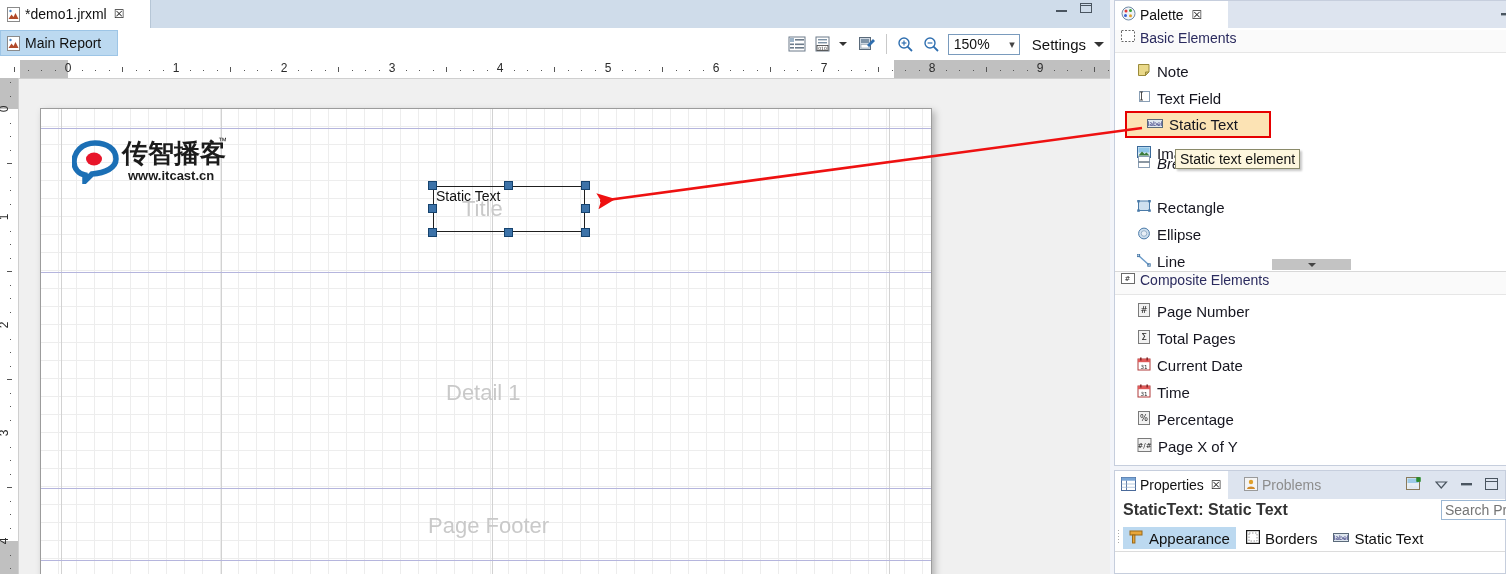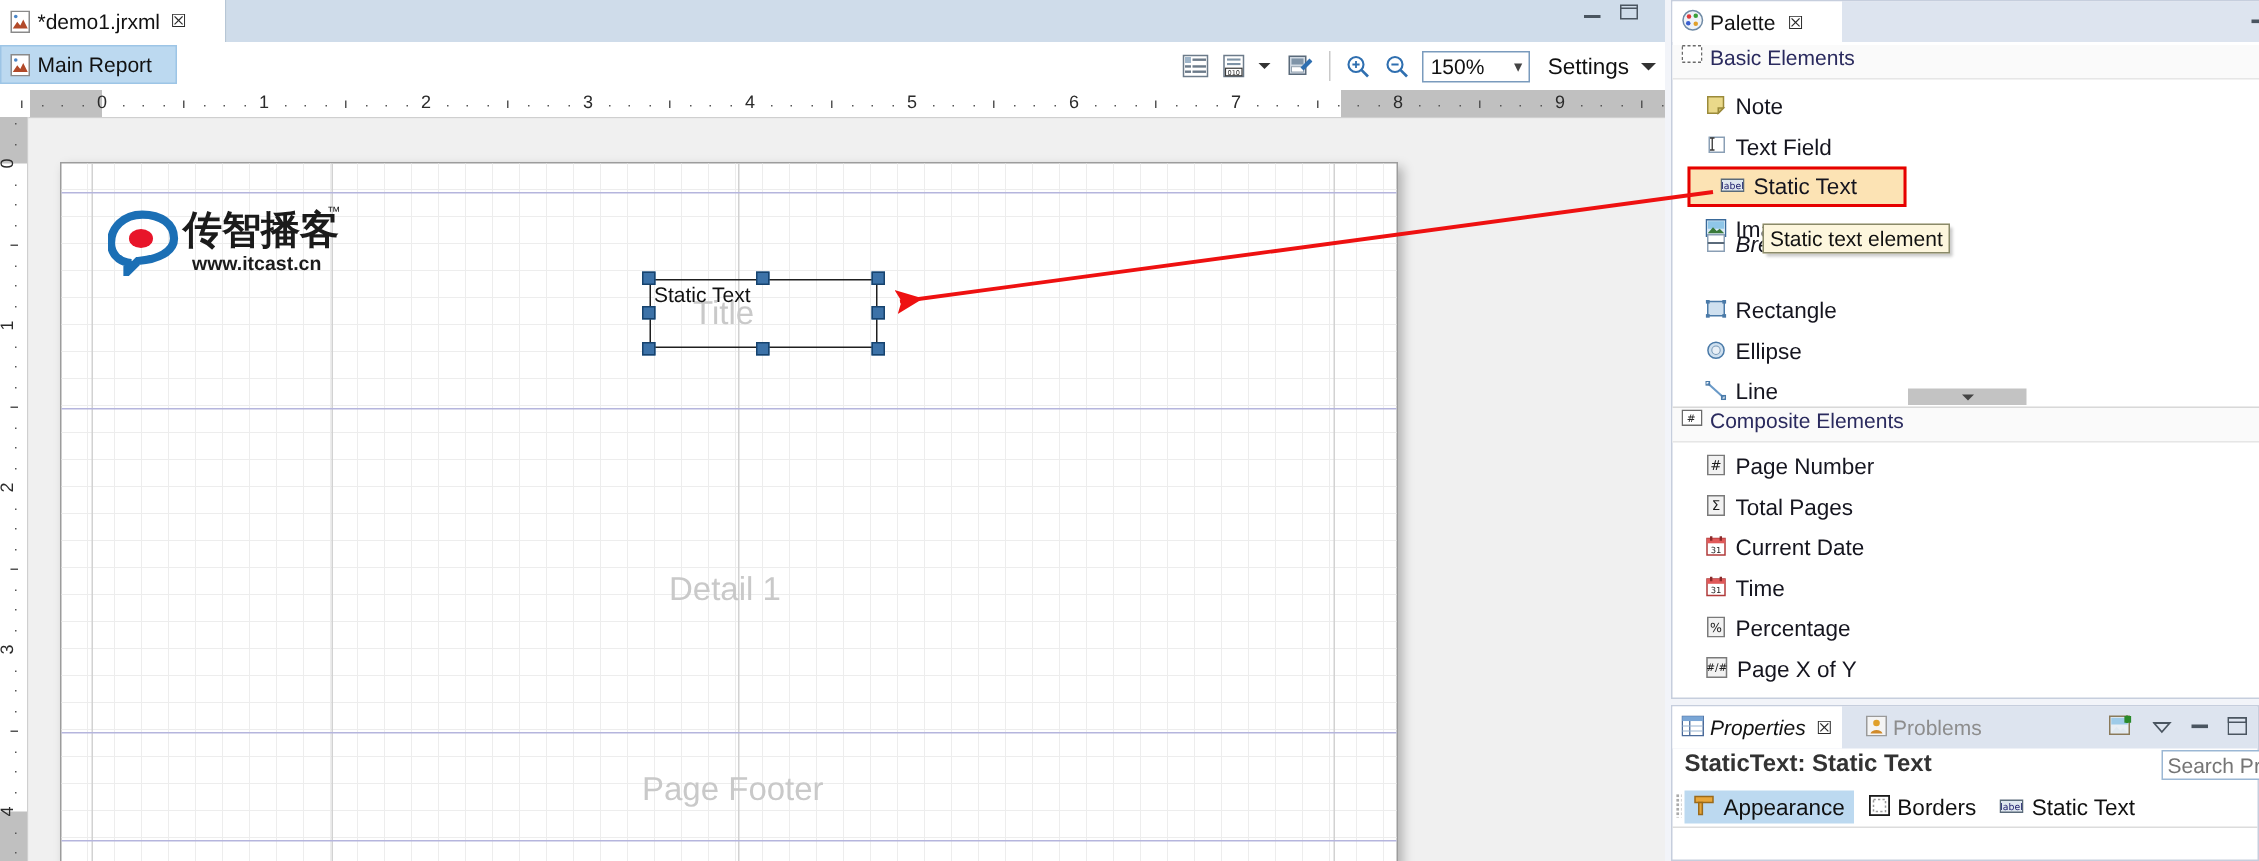--- a/index.html
+++ b/index.html
@@ -649,21 +649,21 @@
         <div class="ptab active" style="left:0;">
           <span class="ic">
             <svg width="15" height="14" viewBox="0 0 15 14">
               <rect x="0.5" y="0.5" width="14" height="13" fill="#fff" stroke="#4a6a9a"></rect>
               <rect x="0.5" y="0.5" width="14" height="3.2" fill="#7aa6d6"></rect>
               <line x1="5.5" y1="3.7" x2="5.5" y2="13.5" stroke="#4a6a9a" stroke-width="0.9"></line>
               <line x1="0.5" y1="7" x2="14.5" y2="7" stroke="#9ab4d0" stroke-width="0.7"></line>
               <line x1="0.5" y1="10.3" x2="14.5" y2="10.3" stroke="#9ab4d0" stroke-width="0.7"></line>
             </svg>
           </span>
-          <span class="lbl" style="margin-left:4px;font-style:italic;">Properties</span>
+          <span class="lbl" style="margin-left:4px;">Properties</span>
           <span class="xclose">☒</span>
         </div>
         <div class="ptab inactive" style="left:123px;">
           <span class="ic">
             <svg width="14" height="14" viewBox="0 0 14 14">
               <rect x="0.5" y="0.5" width="13" height="13" fill="#f4f4f4" stroke="#9a9a9a"></rect>
               <circle cx="7" cy="5" r="2.2" fill="#e0a02a"></circle>
               <path d="M3 12 C3.6 8.8 10.4 8.8 11 12 Z" fill="#d08a2a"></path>
             </svg>
           </span>

